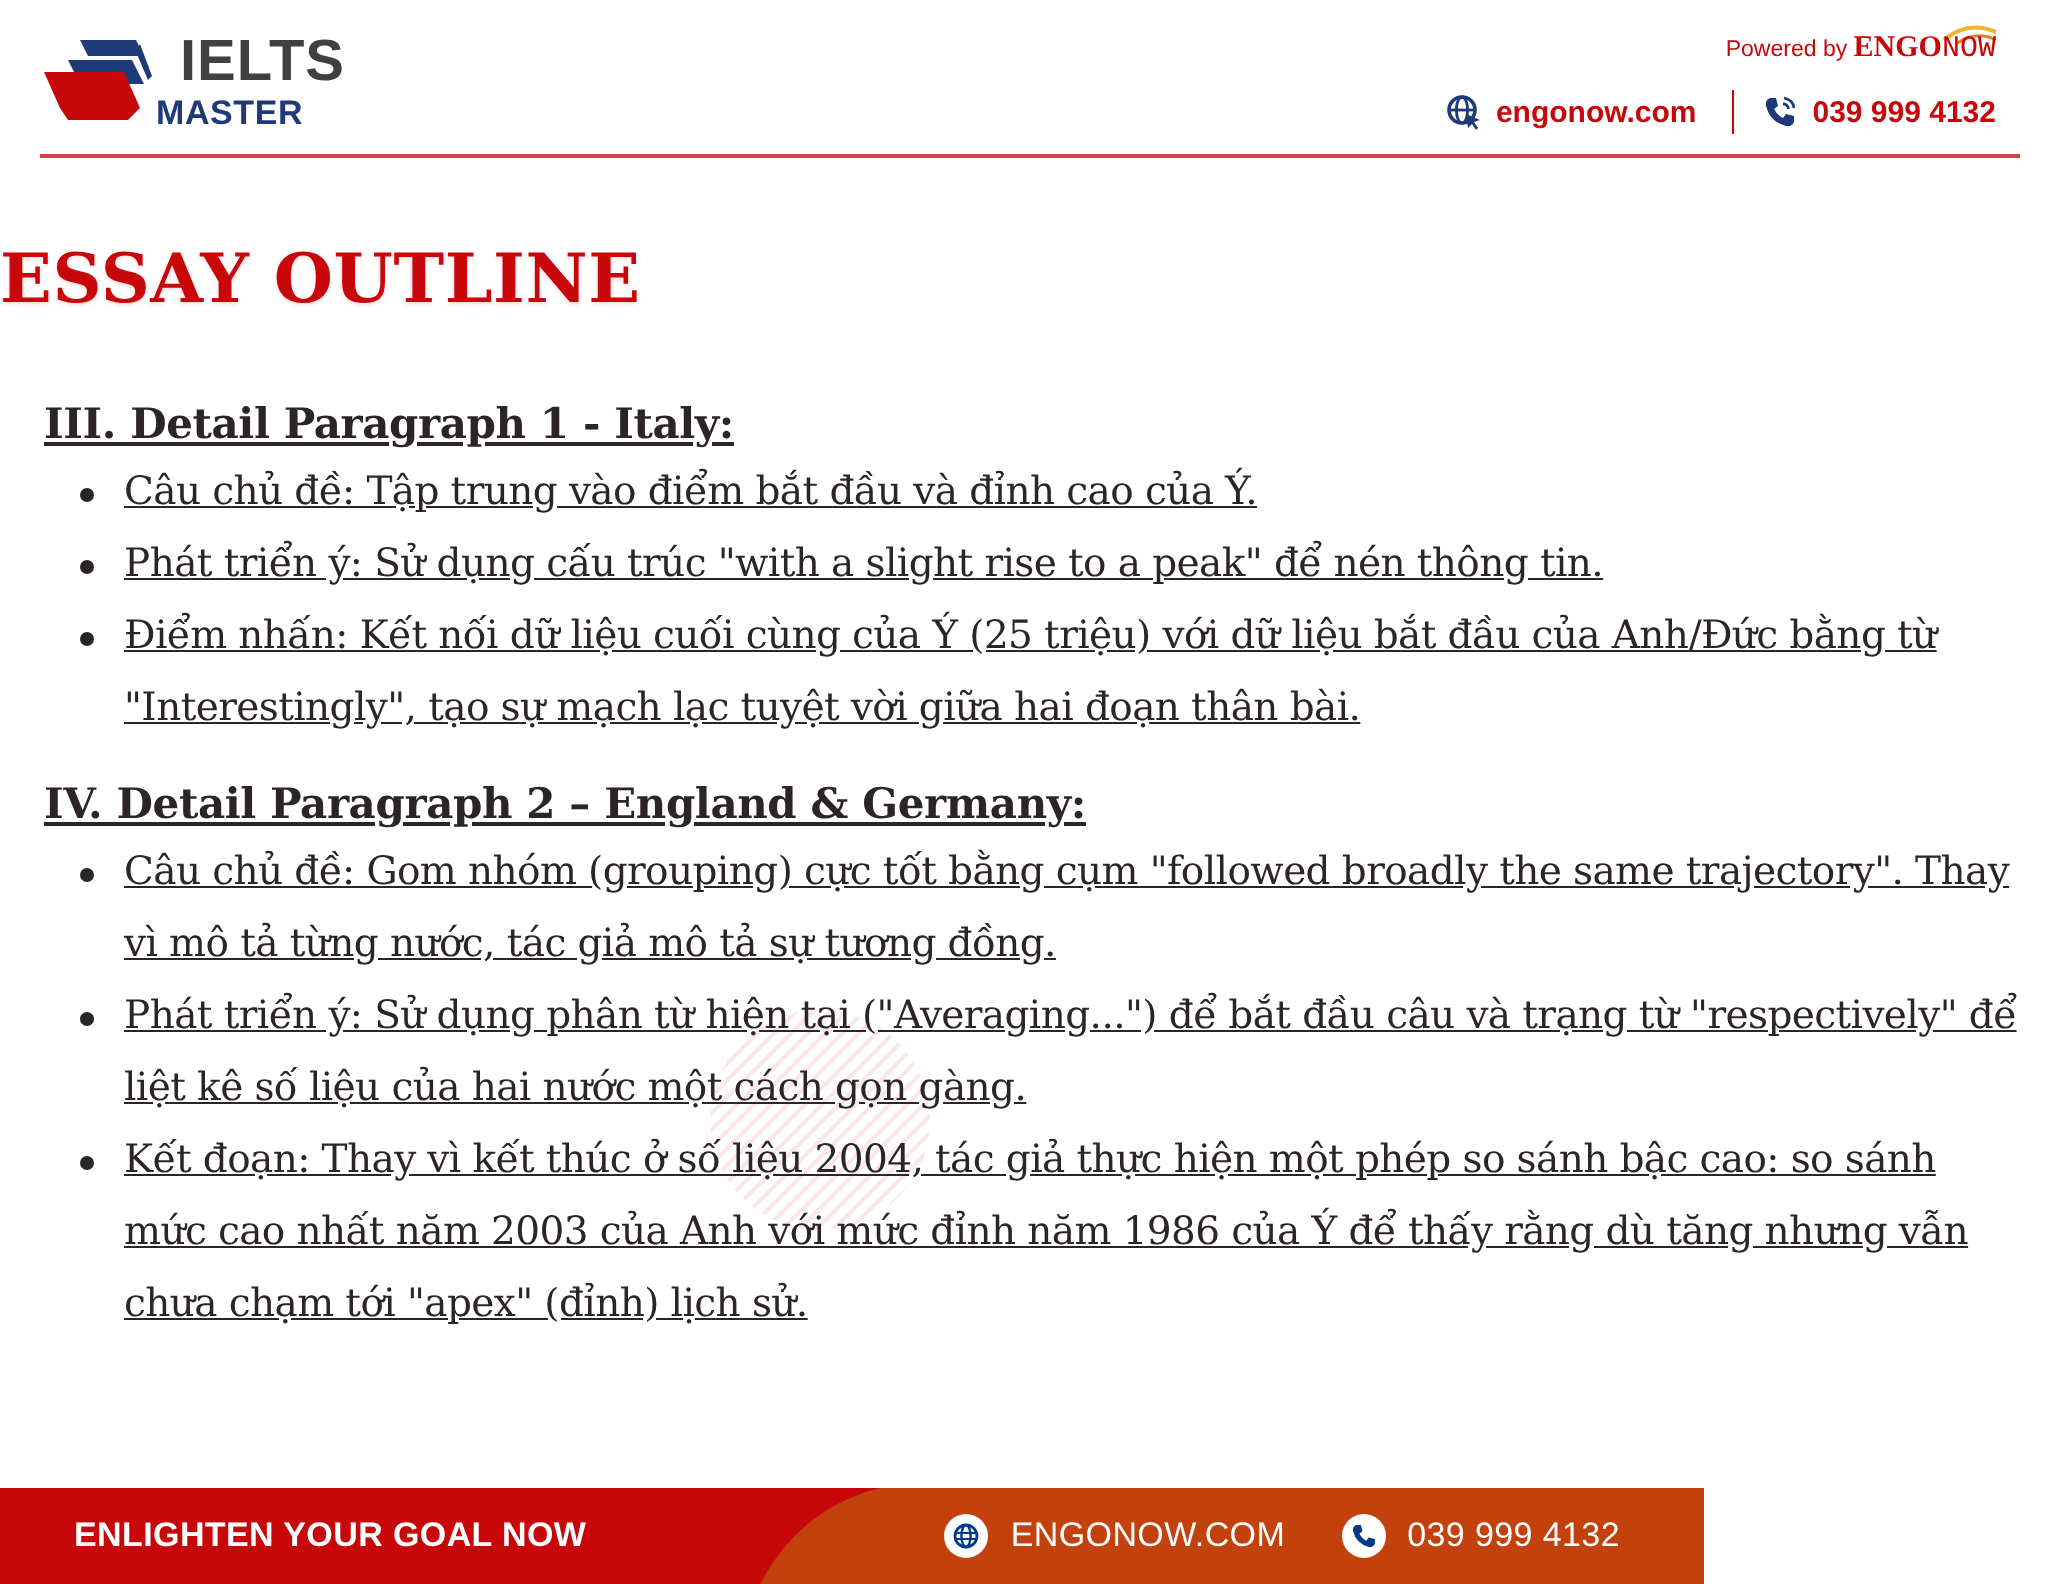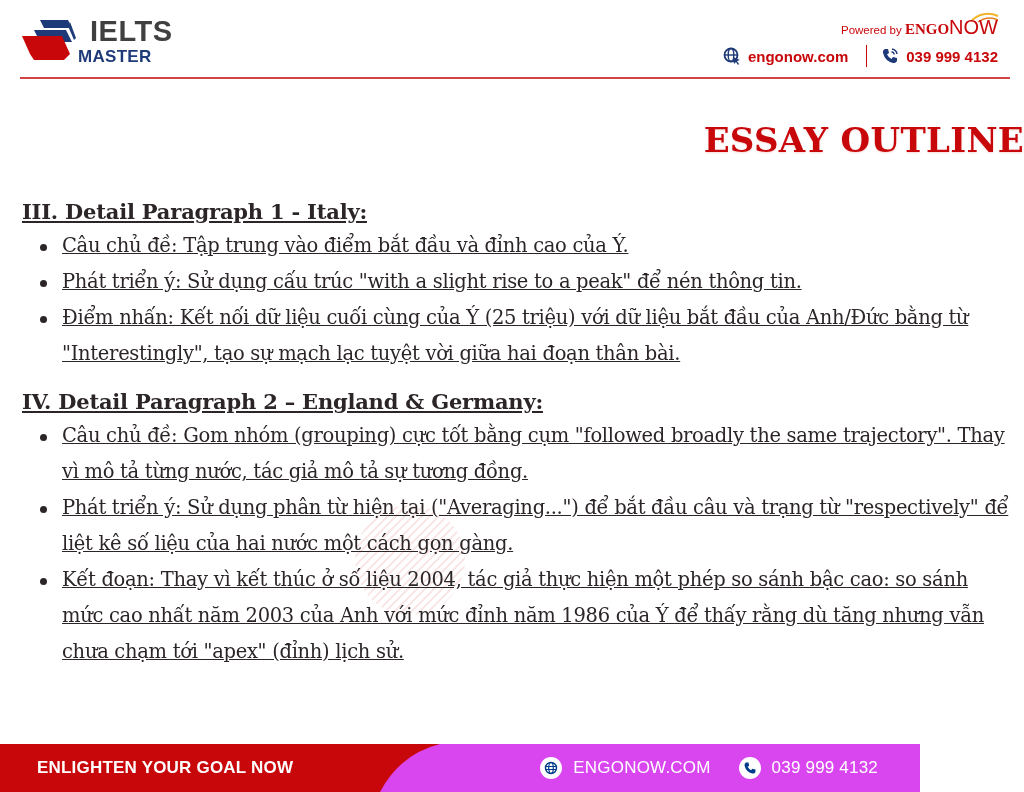--- a/index.html
+++ b/index.html
@@ -8,47 +8,47 @@
 
     
     .header { position: absolute; left: 0; top: 0; width: 1024px; height: 80px; }
     .logo { position: absolute; left: 20px; top: 14px; width: 170px; height: 54px; }
     .logo svg { position: absolute; left: 0; top: 0; }
     .logo-ielts { position: absolute; left: 70px; top: 2px; font-family: "Liberation Sans", sans-serif; font-weight: 700; font-size: 29px; color: #404040; letter-spacing: 0.5px; line-height: 30px; }
     .logo-master { position: absolute; left: 58px; top: 34px; font-family: "Liberation Sans", sans-serif; font-weight: 700; font-size: 17px; color: #1e3a78; letter-spacing: 0.3px; line-height: 18px; }
 
     .powered { position: absolute; right: 26px; top: 16px; font-family: "Liberation Sans", sans-serif; font-size: 11.5px; color: #c8070a; }
     .powered .brand { font-family: "Liberation Serif", serif; font-weight: 700; font-size: 15px; color: #c8070a; }
-    .powered .brand-now { font-family: Liberation Sans, sans-serif; font-size: 20px; color: #c8070a; }
+    .powered .brand-now { font-family: Liberation Mono, monospace; font-size: 15px; color: #c8070a; }
     .powered-swoosh { position: absolute; right: 24px; top: 10px; }
 
     .contact { position: absolute; right: 26px; top: 44px; height: 24px; display: flex; align-items: center; font-family: "Liberation Sans", sans-serif; font-weight: 700; font-size: 15px; color: #c8070a; }
     .contact .item { display: flex; align-items: center; gap: 7px; }
     .contact .sep { width: 1px; height: 22px; background: #c8070a; margin: 0 14px 0 18px; }
     .contact .ic { width: 18px; height: 18px; color: #1e3a78; display: inline-flex; }
 
     .header-line { position: absolute; left: 20px; top: 77px; width: 990px; height: 2px; background: #d24444; }
 
     
-    .title { position: absolute; left: 0; top: 120px; width: 1024px; text-align: right; font-family: "DejaVu Serif", serif; font-weight: 700; font-size: 34px; color: #c8070a; letter-spacing: 0.3px; text-shadow: 0 1px 2px rgba(200,7,10,0.15); }
+    .title { position: absolute; left: 0; top: 120px; width: 1024px; text-align: left; font-family: "DejaVu Serif", serif; font-weight: 700; font-size: 34px; color: #c8070a; letter-spacing: 0.3px; text-shadow: 0 1px 2px rgba(200,7,10,0.15); }
 
     
     .watermark { position: absolute; left: 355px; top: 505px; width: 110px; height: 110px; border-radius: 50%;
       background: repeating-linear-gradient(135deg, rgba(230,150,150,0.22) 0 2px, rgba(255,255,255,0) 2px 6px); }
 
     
     .content { position: absolute; left: 22px; top: 196px; width: 990px; text-decoration: underline; }
     .section-heading { font-family: "DejaVu Serif", serif; font-weight: 700; font-size: 21px; color: #2b2527; line-height: 32px; letter-spacing: -0.2px; }
     .section { margin-bottom: 14px; }
     ul.bullets { list-style: none; padding-left: 40px; }
     ul.bullets li { position: relative; font-size: 19.5px; line-height: 36px; letter-spacing: -0.3px; }
     ul.bullets li::before { content: ""; position: absolute; left: -22px; top: 16px; width: 7px; height: 7px; border-radius: 50%; background: #2b2527; }
 
     
-    .footer { position: absolute; left: 0; top: 744px; width: 920px; height: 48px; background: #d946ef; overflow: hidden; }
+    .footer { position: absolute; left: 0; top: 744px; width: 852px; height: 48px; background: #c2410c; overflow: hidden; }
     .footer-red { position: absolute; left: 0; top: 0; height: 48px; width: 520px; }
     .footer-slogan { position: absolute; left: 37px; top: 0; height: 48px; line-height: 48px; font-family: "Liberation Sans", sans-serif; font-size: 17px; font-weight: 700; color: #ffffff; letter-spacing: 0.2px; }
     .footer-contact { position: absolute; right: 42px; top: 0; height: 48px; display: flex; align-items: center; font-family: "Liberation Sans", sans-serif; font-size: 17px; color: #ffffff; letter-spacing: 0.2px; }
     .footer-contact .item { display: flex; align-items: center; gap: 11px; }
     .footer-contact .item + .item { margin-left: 28px; }
     .circ { width: 22px; height: 22px; border-radius: 50%; background: #ffffff; display: inline-flex; align-items: center; justify-content: center; color: #003a8c; }
   </style>
 </head>
 <body>
 

